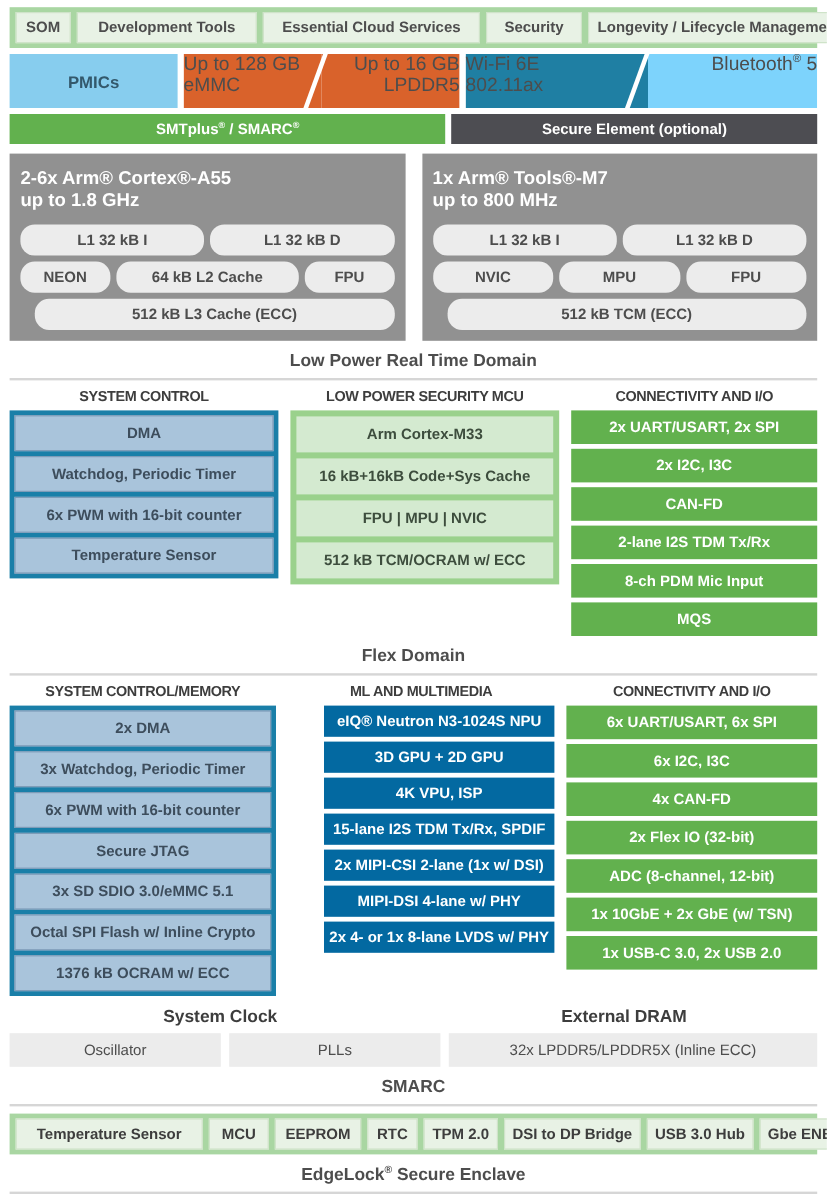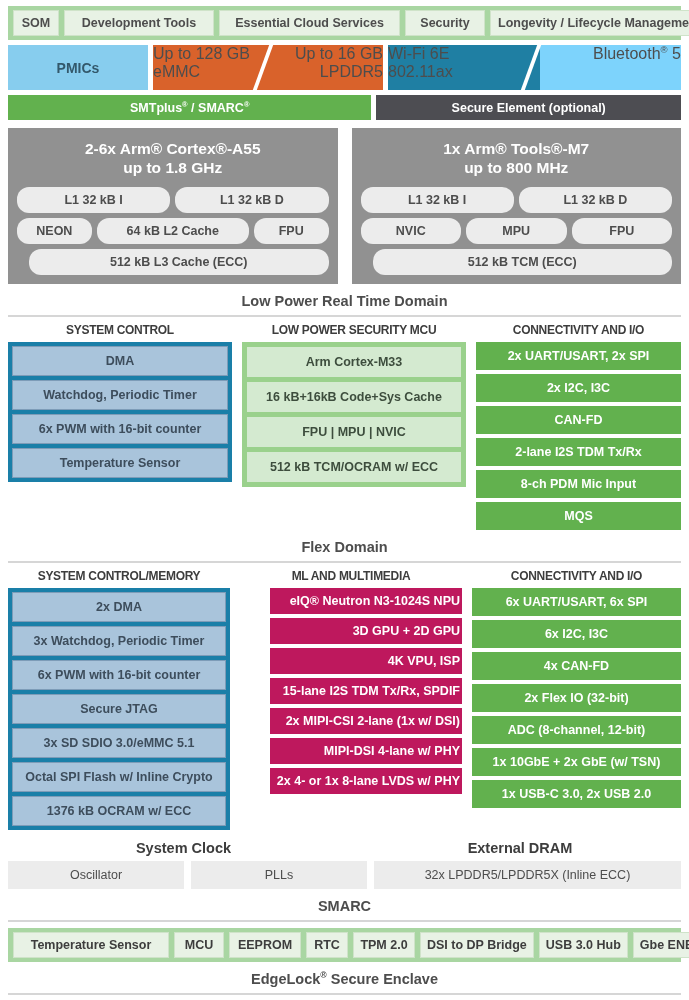--- a/index.html
+++ b/index.html
@@ -64,21 +64,21 @@
     display:flex;align-items:center;justify-content:center;
     font-size:12.5px;font-weight:bold;
   }
 
   
   .cores{margin:8px 8px 0 8px;display:flex;gap:14px;}
   .core{
     flex:1;background:#919191;padding:9px;box-sizing:border-box;
   }
   .core-title{
-    color:#ffffff;font-weight:bold;font-size:15.5px;text-align:center;
+    color:#ffffff;font-weight:bold;font-size:15.5px;
     line-height:1.22;margin:3px 0 9px 0;
   }
   .core-row{display:flex;gap:5px;margin-bottom:5px;}
   .core-blk{
     background:#ececec;color:#4d4d4d;
     font-size:12.5px;font-weight:bold;
     padding:6px 2px;text-align:center;
     box-sizing:border-box;flex:1;
     display:flex;align-items:center;justify-content:center;border-radius:12px;
   }
@@ -117,23 +117,23 @@
   
   .stack.green{gap:4px;}
   .stack.green .item{
     background:#62b14e;color:#ffffff;
     font-size:12.5px;font-weight:bold;
     padding:7px 2px;text-align:center;
   }
   
   .stack.cyan{gap:4px;}
   .stack.cyan .item{
-    background:#be185d;color:#ffffff;
-    font-size:12.5px;font-weight:bold;
-    padding:6px 2px;text-align:right;margin-left:30px;
+    background:#0369a1;color:#ffffff;
+    font-size:12.5px;font-weight:bold;
+    padding:6px 2px;text-align:center;margin-left:30px;
   }
 
   
   .clk-heads{display:flex;margin:10px 8px 0 8px;}
   .clk-heads .h{
     font-weight:bold;font-size:14.5px;color:#3d3d3d;text-align:center;
   }
   .clk-row{display:flex;margin:5px 8px 0 8px;gap:7px;}
   .clk-item{
     background:#ececec;color:#4d4d4d;

